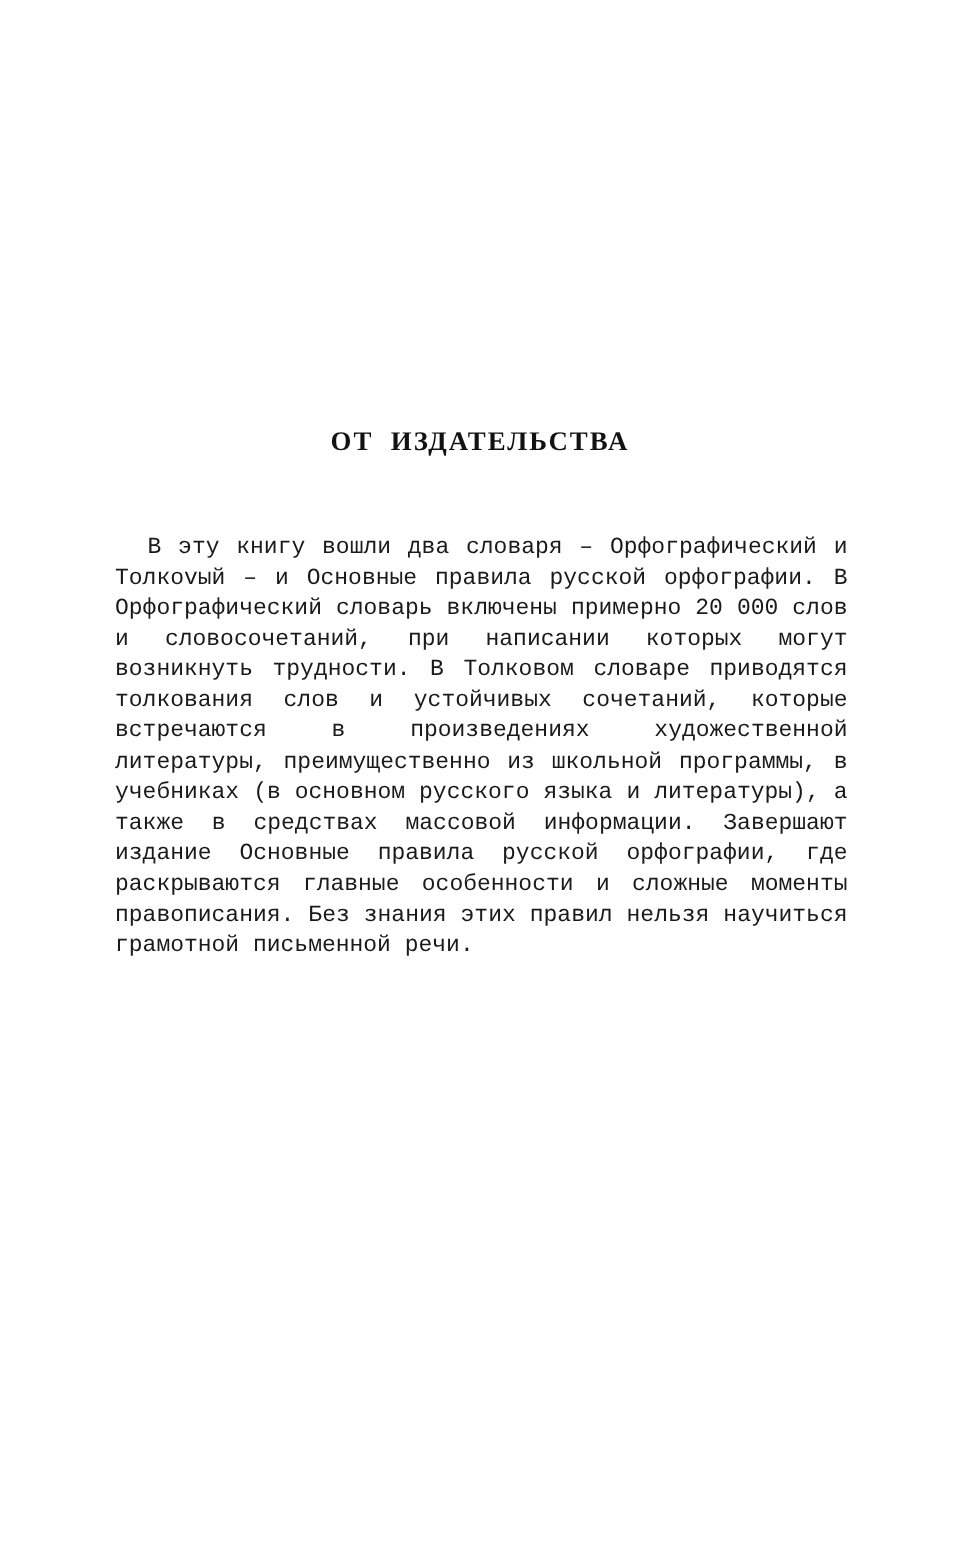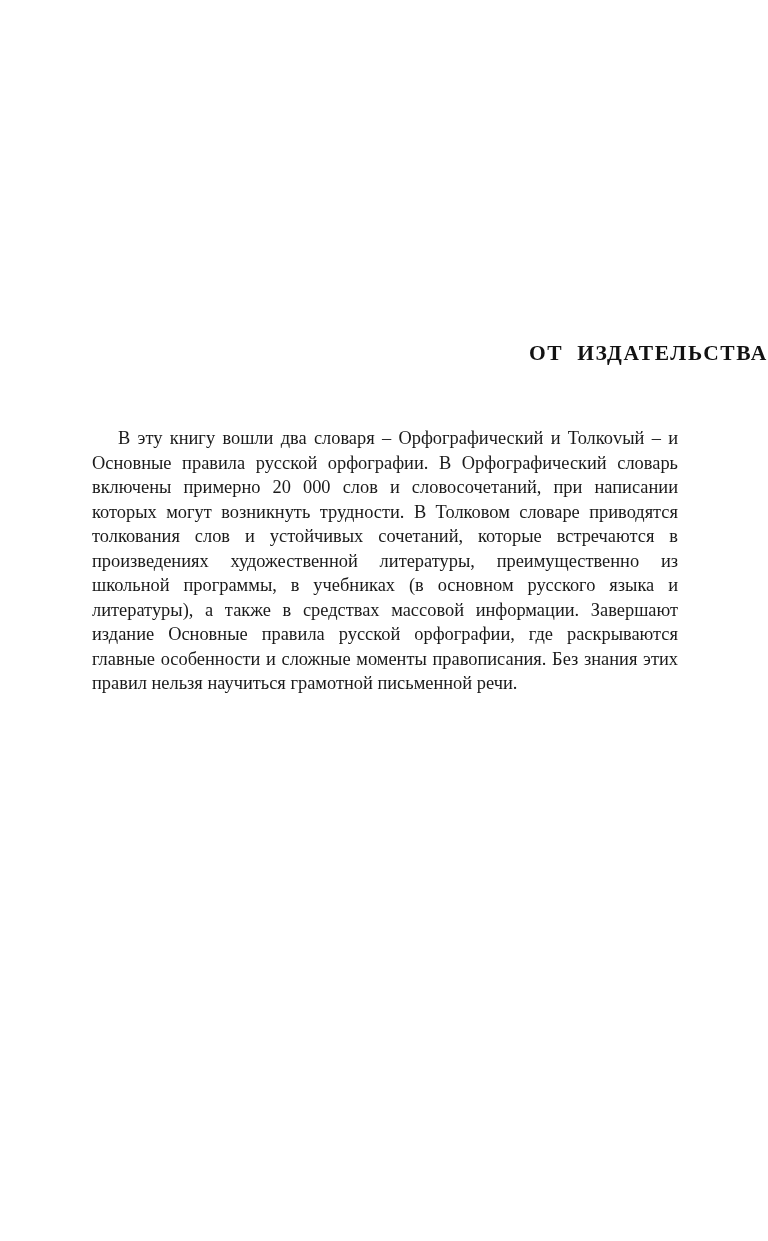--- a/index.html
+++ b/index.html
@@ -22,21 +22,21 @@
     height: 1241px;
     background: #ffffff;
     box-sizing: border-box;
   }
 
   .page-heading {
     position: absolute;
     left: 0;
     top: 326px;
     width: 768px;
-    text-align: right;
+    text-align: center;
     font-size: 21.5px;
     font-weight: bold;
     letter-spacing: 1.6px;
     color: #121212;
     line-height: 26px;
     white-space: pre;
   }
 
   .text-block {
     position: absolute;
@@ -47,20 +47,21 @@
 
   .body-paragraph {
     margin: 0;
     font-size: 18.4px;
     line-height: 24.55px;
     text-align: justify;
     text-justify: inter-word;
     text-indent: 26px;
     color: #1a1a1a;
     hyphens: manual;
+    font-family: Liberation Mono, monospace;
     -webkit-hyphens: manual;
   }
 
   
   .body-paragraph:last-child {
     text-align-last: left;
   }
 </style>
 </head>
 <body>

